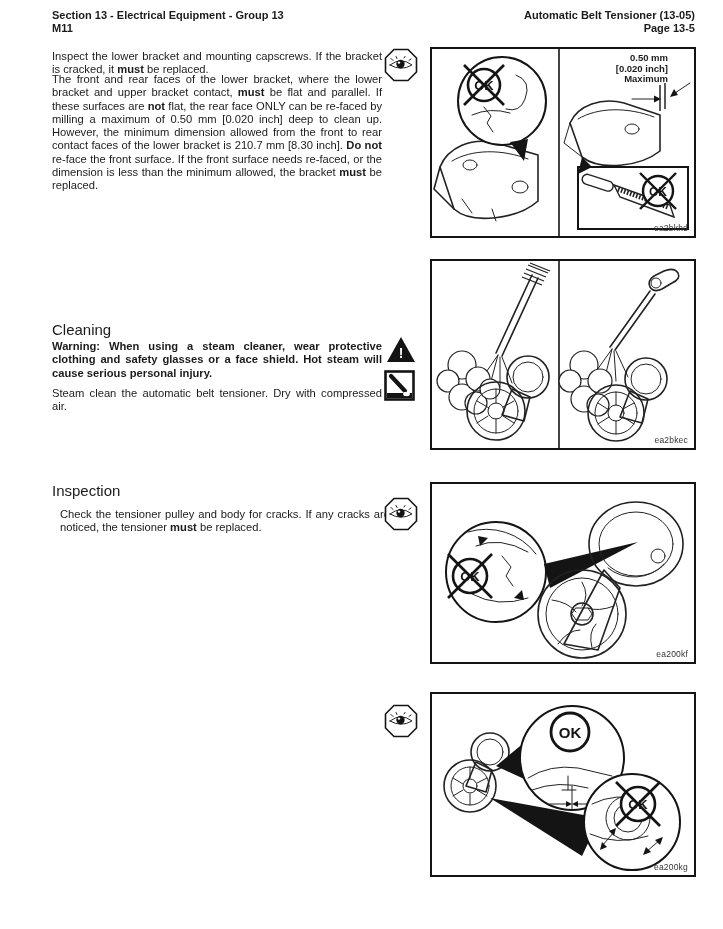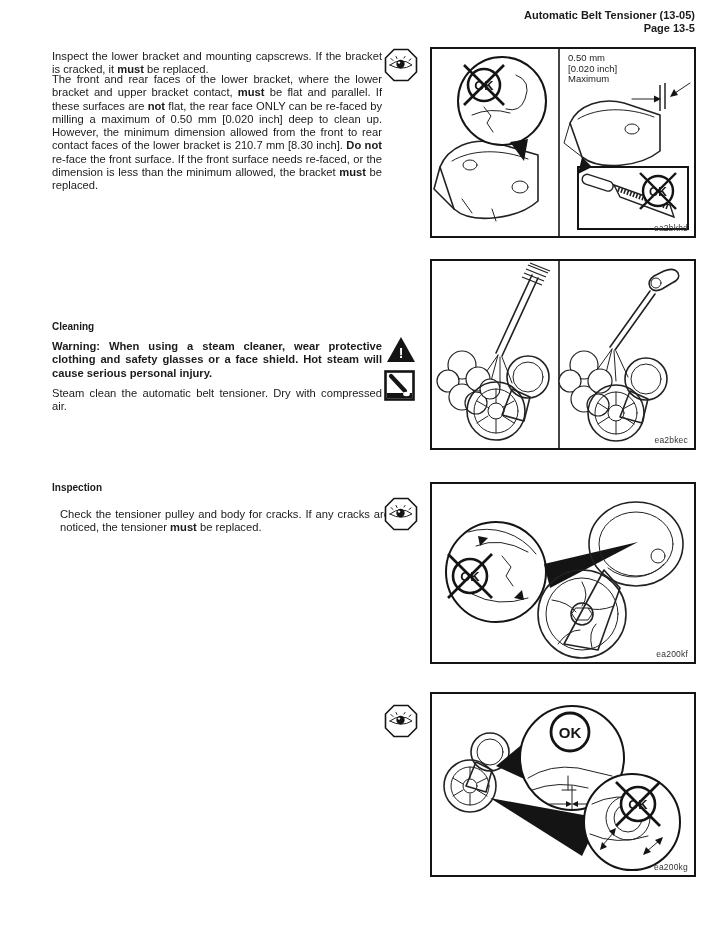--- a/index.html
+++ b/index.html
@@ -5,38 +5,40 @@
   html,body{margin:0;padding:0;}
   body{background:#e8e8e8;font-family:"Liberation Sans","DejaVu Sans",sans-serif;}
   .page{position:relative;width:723px;height:929px;background:#ffffff;color:#1b1b1b;overflow:hidden;}
   b{font-weight:bold;}
   
   .hdr-left{position:absolute;left:52px;top:9px;font-size:11px;font-weight:bold;line-height:13px;white-space:pre-line;}
   .hdr-right{position:absolute;right:28px;top:9px;font-size:11px;font-weight:bold;line-height:13px;text-align:right;white-space:pre-line;}
   
   .txt{position:absolute;left:52px;width:330px;font-size:11.2px;line-height:13.3px;text-align:justify;}
   .h1{position:absolute;left:52px;width:340px;font-size:16px;line-height:17.4px;font-weight:bold;white-space:pre-line;text-align:left;}
-  .h2{position:absolute;left:52px;width:330px;font-size:10px;font-weight:bold;}
+  .h2{position:absolute;left:52px;width:330px;font-size:15px;font-weight:normal;}
   
   .micon{position:absolute;}
   
   .figure{position:absolute;left:430px;width:262px;border:2px solid #141414;background:#fff;}
   .fig-caption{position:absolute;right:6px;bottom:3px;font-size:8.5px;color:#333;letter-spacing:0.2px;}
-  .dim-label{position:absolute;left:136px;top:4px;width:92px;text-align:left;font-size:9.5px;font-weight:normal;line-height:10.5px;white-space:pre-line;}
+  .dim-label{position:absolute;left:144px;top:4px;width:92px;text-align:right;font-size:9.5px;font-weight:bold;line-height:10.5px;white-space:pre-line;}
   svg{display:block;}
   .ln{stroke:#222;fill:none;stroke-width:1.6;stroke-linecap:round;stroke-linejoin:round;}
   .thin{stroke:#222;fill:none;stroke-width:1;stroke-linecap:round;}
   .blk{fill:#141414;stroke:none;}
   .oktxt{font-family:"Liberation Sans",sans-serif;font-weight:bold;fill:#141414;}
 </style>
 </head>
 <body>
 
 <div class="page">
 
+  <div class="hdr-left">Section 13 - Electrical Equipment - Group 13
+M11</div>
   <div class="hdr-right">Automatic Belt Tensioner (13-05)
 Page 13-5</div>
 
   <p class="txt" style="top:50px;margin:0;">Inspect the lower bracket and mounting capscrews. If the bracket is cracked, it <b>must</b> be replaced.</p>
   <p class="txt" style="top:73px;margin:0;">The front and rear faces of the lower bracket, where the lower bracket and upper bracket contact, <b>must</b> be flat and parallel. If these surfaces are <b>not</b> flat, the rear face ONLY can be re-faced by milling a maximum of 0.50 mm [0.020 inch] deep to clean up. However, the minimum dimension allowed from the front to rear contact faces of the lower bracket is 210.7 mm [8.30 inch]. <b>Do not</b> re-face the front surface. If the front surface needs re-faced, or the dimension is less than the minimum allowed, the bracket <b>must</b> be replaced.</p>
 
   <div class="h2" style="top:321px;">Cleaning</div>
   <p class="txt" style="top:387px;margin:0;">Steam clean the automatic belt tensioner. Dry with compressed air.</p>
   <p class="txt" style="top:340px;margin:0;font-weight:bold;"><b>Warning:  When using a steam cleaner, wear protective clothing and safety glasses or a face shield. Hot steam will cause serious personal injury.</b></p>
 

